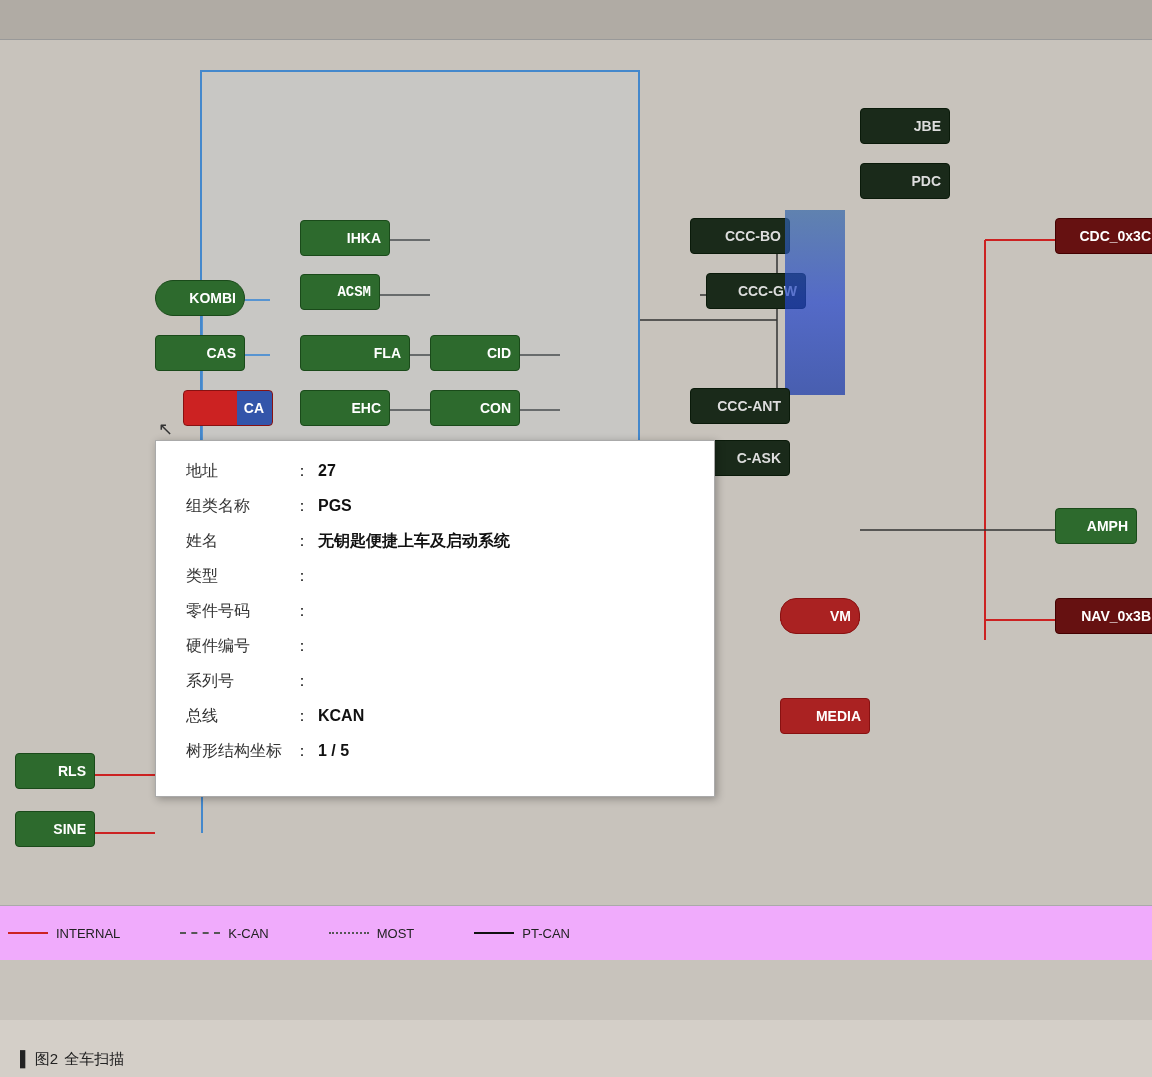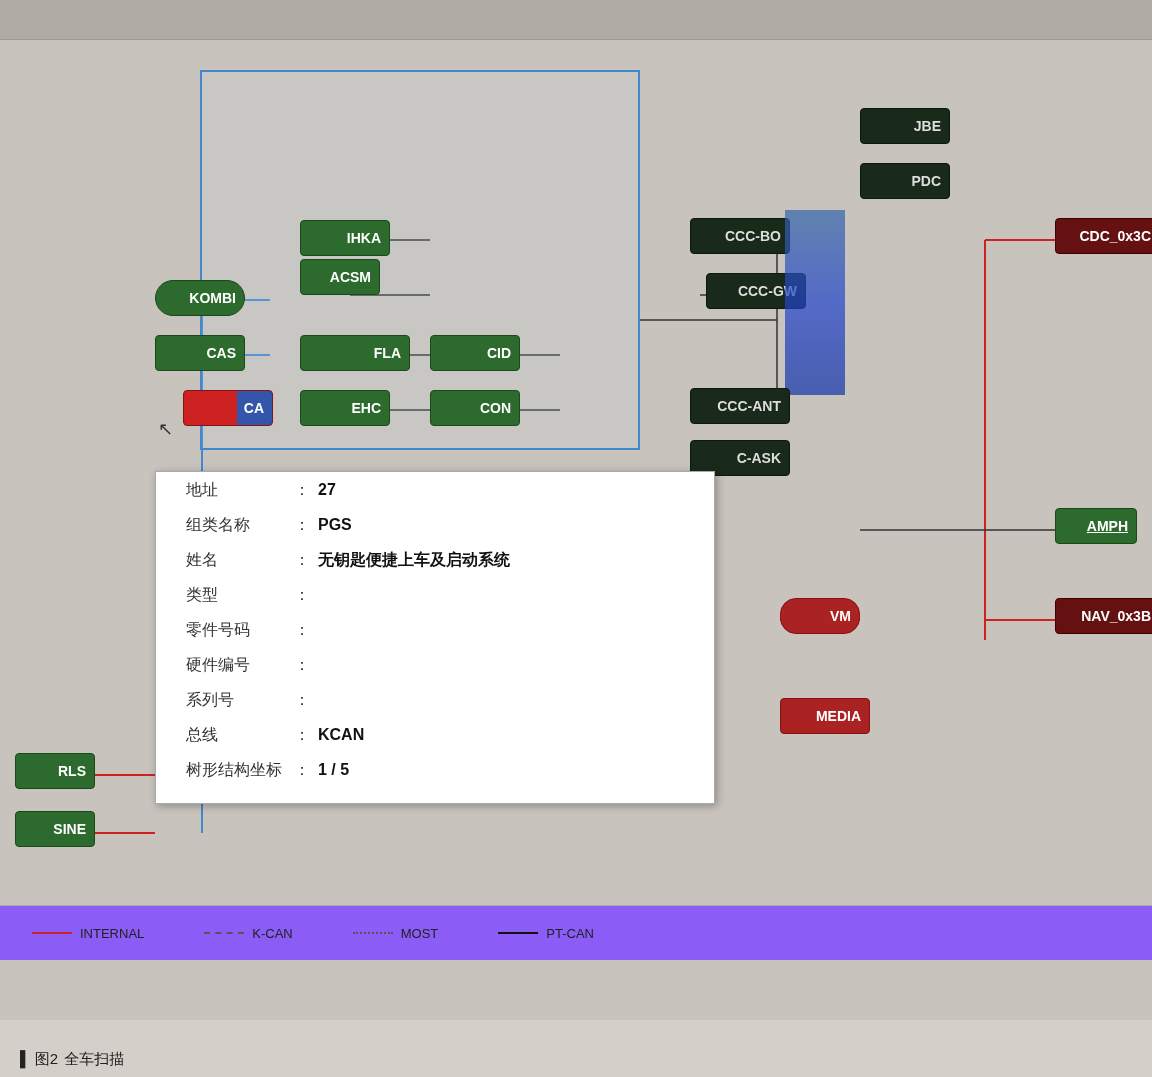--- a/index.html
+++ b/index.html
@@ -74,24 +74,23 @@
     .ecu-dark-red { background: #661111; border: 1px solid #440000; }
 
     
     .info-popup {
       position: absolute;
       top: 400px;
       left: 155px;
       width: 560px;
       background: white;
       border: 1px solid #aaa;
-      padding: 8px 30px;
+      padding: 20px 30px;
       z-index: 100;
       box-shadow: 2px 2px 8px rgba(0,0,0,0.3);
-      margin-top: 31px;
     }
 
     .info-popup .info-row {
       display: flex;
       align-items: baseline;
       margin-bottom: 14px;
       font-size: 16px;
       color: #222;
     }
 
@@ -113,24 +112,24 @@
       font-weight: bold;
       color: #111;
     }
 
     
     .legend-bar {
       position: absolute;
       bottom: 0;
       left: 0; right: 0;
       height: 55px;
-      background: #8b5cf6;
+      background: #f0abfc;
       display: flex;
       align-items: center;
-      padding: 0 32px;
+      padding: 0 8px;
       gap: 60px;
       border-top: 1px solid #aaa;
     }
 
     .legend-item {
       display: flex;
       align-items: center;
       gap: 8px;
       font-size: 13px;
       color: #222;
@@ -237,21 +236,21 @@
     </div>
 
     <div class="ecu-node ecu-red-active" style="left:155px; top:350px; width:90px;margin-left:28px;">
       <span>CA</span>
     </div>
 
     <div class="ecu-node ecu-green" style="left:300px; top:180px; width:90px;">
       <span>IHKA</span>
     </div>
 
-    <div class="ecu-node ecu-green" style="left:300px; top:219px; width:72px;">
+    <div class="ecu-node ecu-green" style="left:300px; top:234px; width:72px;font-family:Liberation Mono, monospace;">
       <span>ACSM</span>
     </div>
 
     <div class="ecu-node ecu-green" style="left:300px; top:295px; width:110px;">
       <span>FLA</span>
     </div>
 
     <div class="ecu-node ecu-green" style="left:300px; top:350px; width:90px;">
       <span>EHC</span>
     </div>
@@ -287,21 +286,21 @@
     </div>
 
     <div class="ecu-node ecu-dark" style="left:690px; top:400px; width:100px;">
       <span>C-ASK</span>
     </div>
 
     <div class="ecu-node ecu-dark-red" style="left:1055px; top:178px; width:105px;">
       <span>CDC_0x3C</span>
     </div>
 
-    <div class="ecu-node ecu-green" style="left:1055px; top:468px; width:82px;text-decoration:underline;">
+    <div class="ecu-node ecu-green" style="left:1055px; top:468px; width:82px;">
       <span>AMPH</span>
     </div>
 
     <div class="ecu-node ecu-red" style="left:780px; top:558px; width:80px;border-radius:16px;">
       <span>VM</span>
     </div>
 
     <div class="ecu-node ecu-red" style="left:780px; top:658px; width:90px;">
       <span>MEDIA</span>
     </div>

